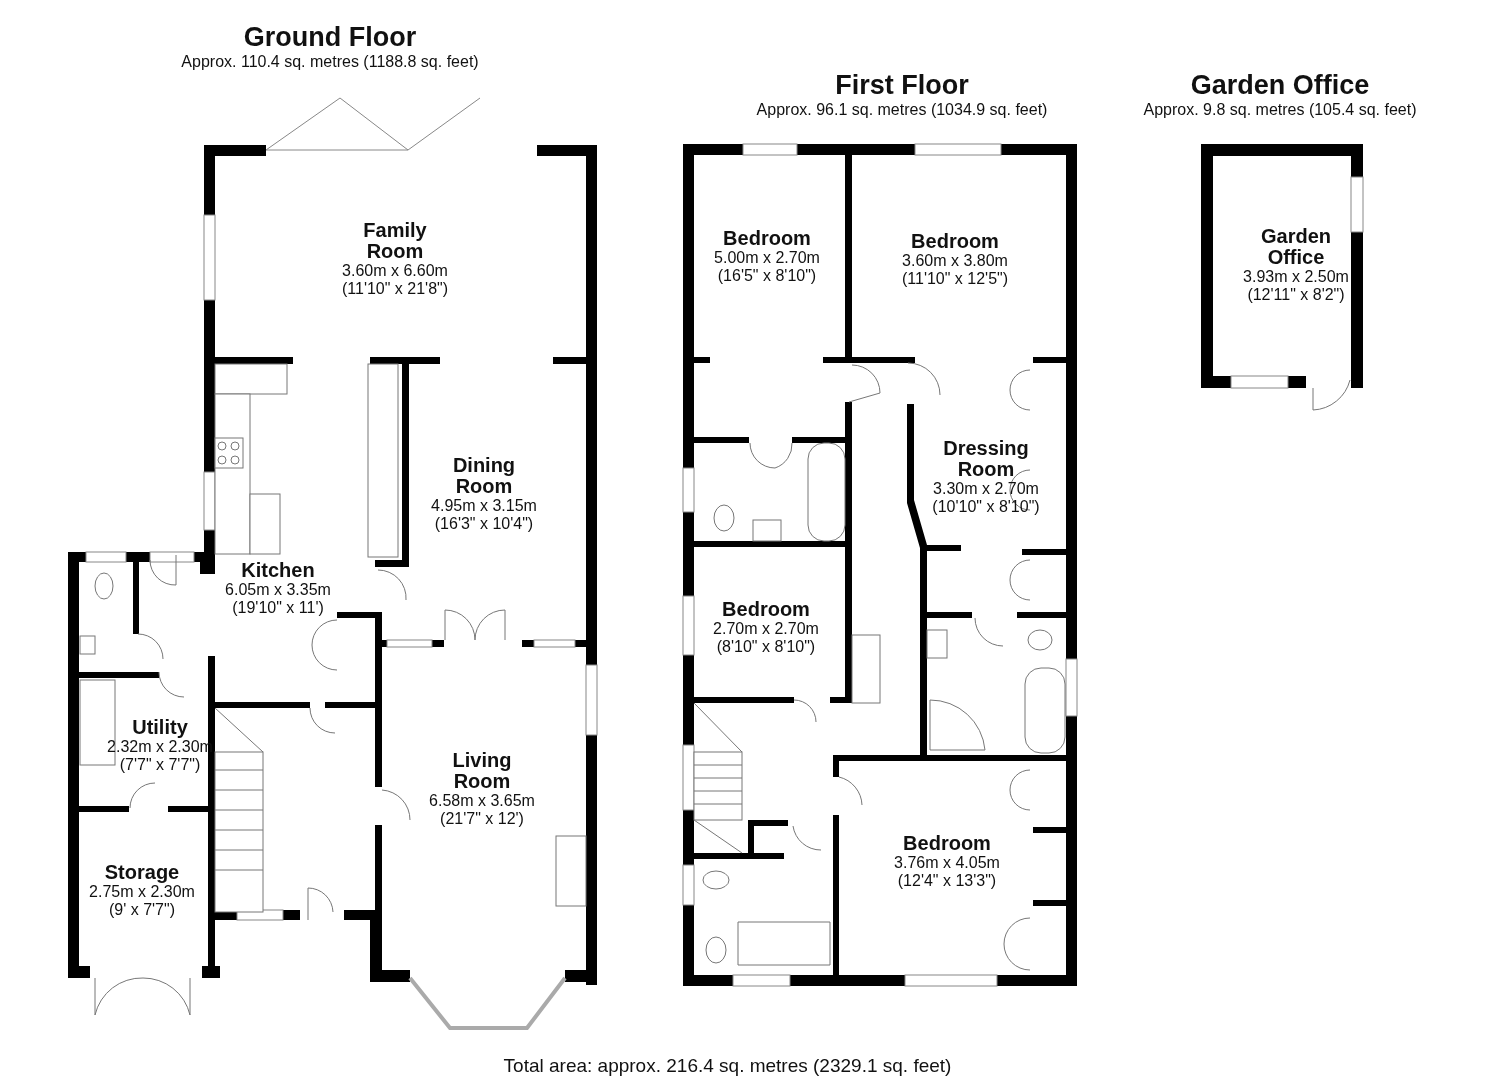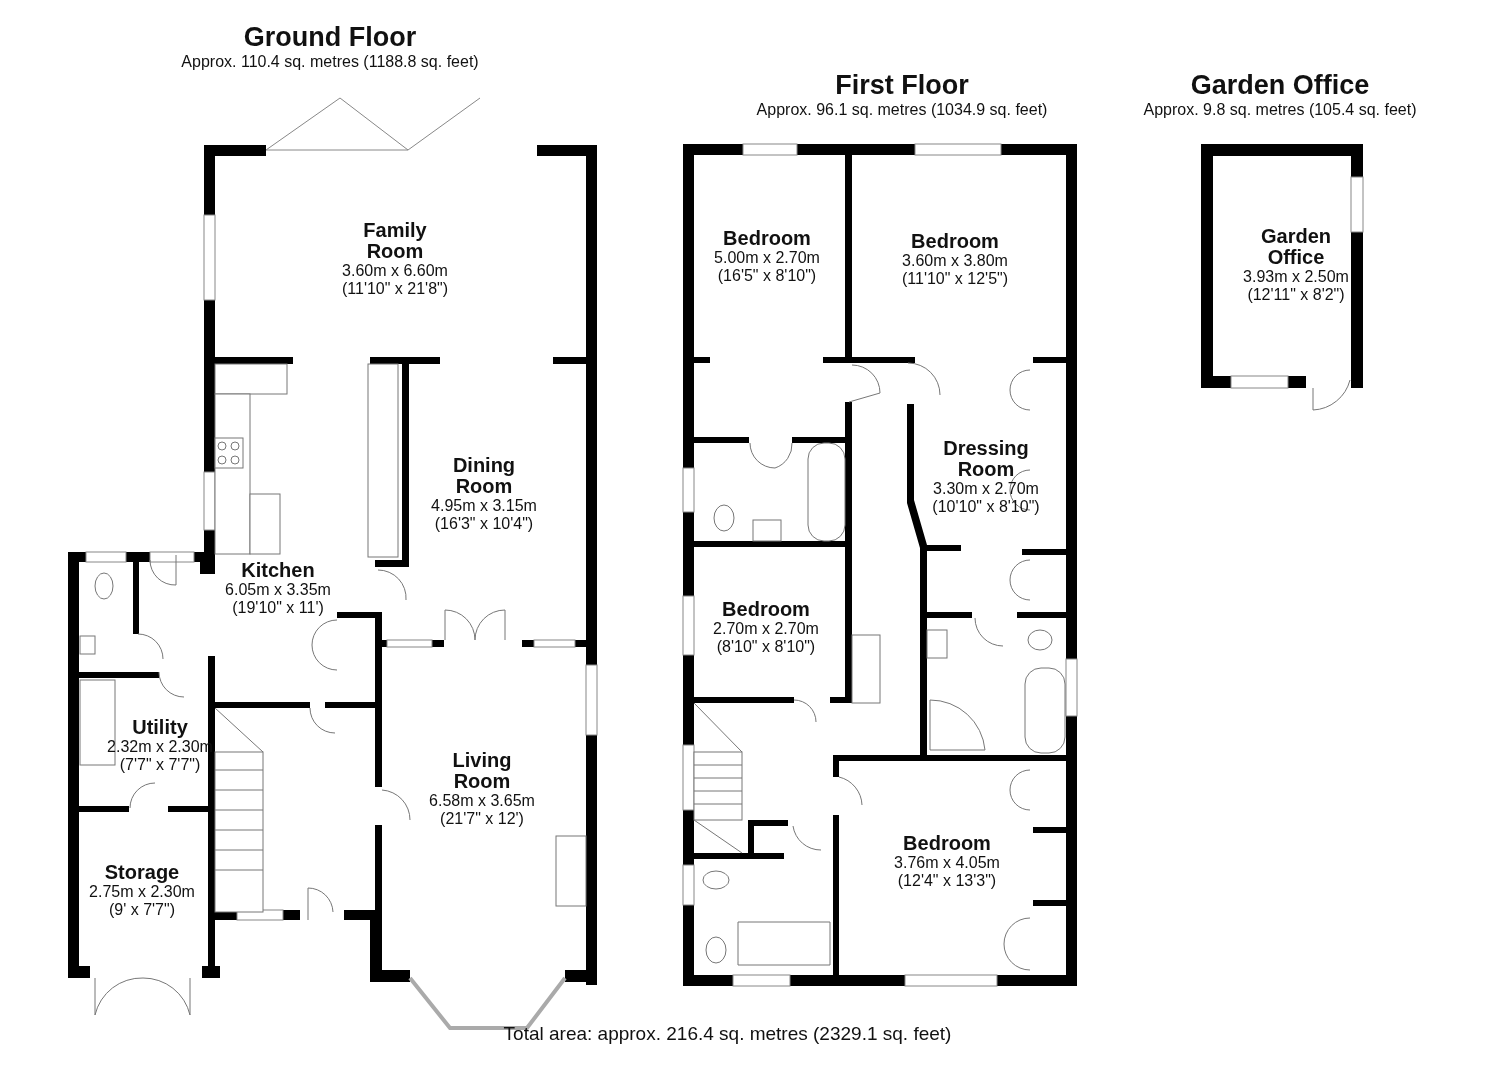--- a/index.html
+++ b/index.html
@@ -8,21 +8,21 @@
   .wall{fill:#000;}
   .win{fill:#fff;stroke:#888;stroke-width:1;}
   .line{fill:none;stroke:#777;stroke-width:1;}
   .fix{fill:#fff;stroke:#777;stroke-width:1;}
   .hdr{position:absolute;text-align:center;}
   .hdr .t{font-weight:bold;font-size:27px;line-height:30px;}
   .hdr .s{font-size:16px;line-height:19px;}
   .room{position:absolute;text-align:center;transform:translateX(-50%);white-space:nowrap;}
   .room .n{font-weight:bold;font-size:20px;line-height:21px;}
   .room .m{font-size:16px;line-height:18px;}
-  .total{position:absolute;left:0;width:1455px;top:1023px;text-align:center;font-size:19px;}
+  .total{position:absolute;left:0;width:1455px;top:1055px;text-align:center;font-size:19px;}
 </style>
 </head>
 <body>
 
 <svg class="plan" viewBox="0 0 1485 1080">
 
   <g>
 
     <rect class="wall" x="204" y="145" width="62" height="11"></rect>
     <rect class="wall" x="537" y="145" width="60" height="11"></rect>

